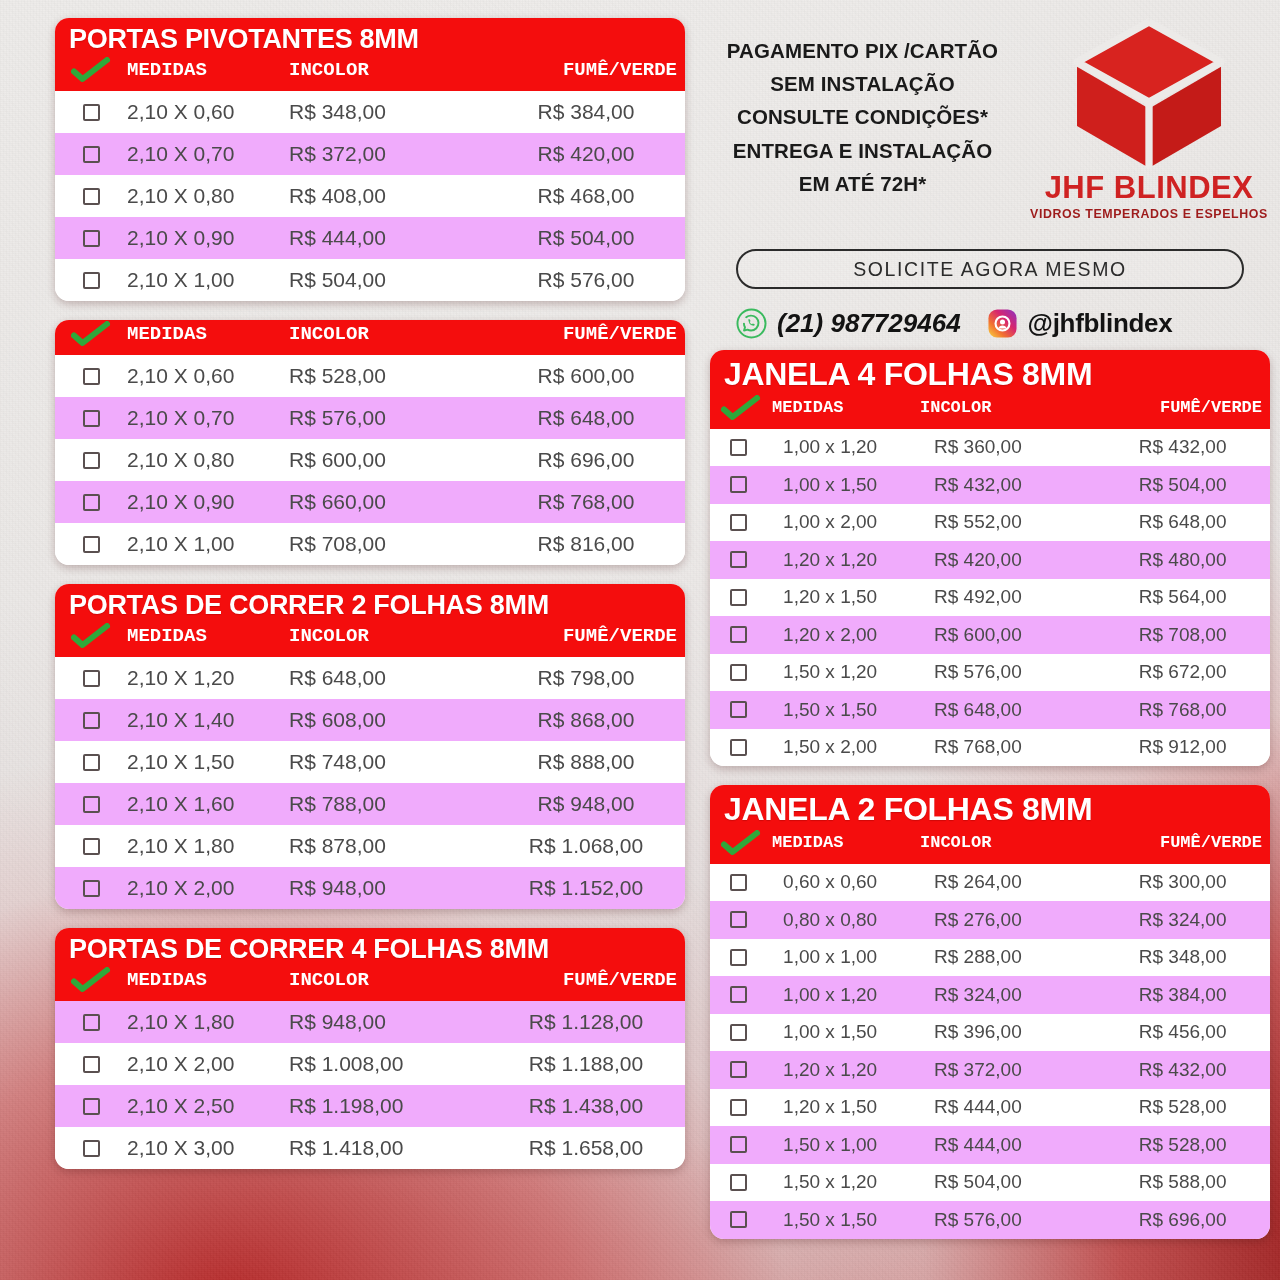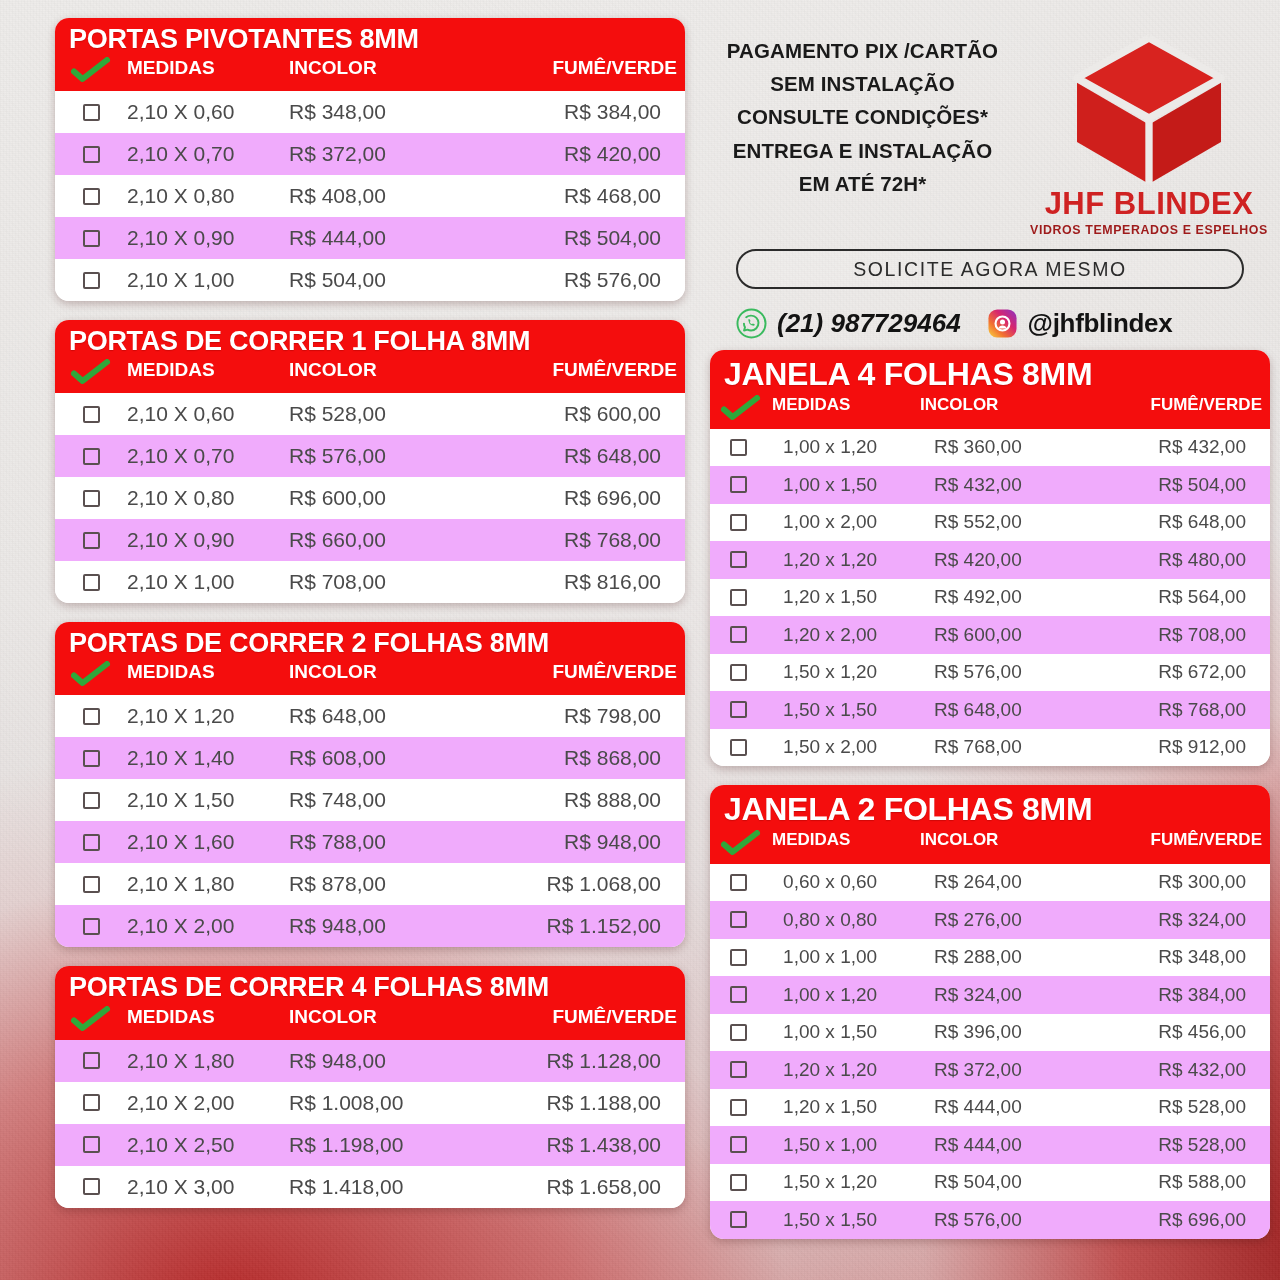--- a/index.html
+++ b/index.html
@@ -59,23 +59,25 @@
     letter-spacing: -0.3px;
     padding: 7px 4px 2px 14px;
     text-shadow: 0 1px 1px rgba(140,0,0,0.35);
     white-space: nowrap;
   }
   .col-left .card-title  { font-size: 27px; line-height: 1.08; }
   .col-right .card-title { font-size: 32px; line-height: 1.08; }
 
   .head-row {
     display: flex;
+    align-items: center;
     color: #ffffff;
     font-weight: bold;
     padding: 1px 0 8px 0;
+    font-family: Liberation Mono, monospace;
   }
   .col-left .head-row  { font-size: 19px; }
   .col-right .head-row { font-size: 17px; }
 
   .row {
     display: flex;
     align-items: center;
   }
   .col-left .row  { font-size: 21px; height: 42px; }
   .col-right .row { font-size: 19px; height: 37.5px; gap: 17px; }
@@ -89,21 +91,21 @@
   .col-left  .c-inc { width: 222px; }
   .col-left  .c-fum { width: 174px; }
   
   .col-right .c-chk { width: 62px;  display: flex; justify-content: center; }
   .col-right .c-med { width: 148px; }
   .col-right .c-inc { width: 186px; }
   .col-right .c-fum { width: 164px; }
 
   .head-row .c-med, .head-row .c-inc, .head-row .c-fum { text-align: left; }
   .head-row .c-fum { text-align: right; padding-right: 8px; }
-  .row .c-fum { text-align: right; padding-right: 24px; }
+  .row .c-fum { text-align: center; padding-right: 24px; }
 
   
   .chk-box {
     width: 17px; height: 17px;
     border: 2px solid #5a5050;
     border-radius: 2px;
     background: transparent;
     display: block;
   }
   .tick { width: 40px; height: 26px; display: block; }
@@ -112,21 +114,21 @@
   .header { position: absolute; left: 690px; top: 14px; width: 582px; }
   .promo {
     position: absolute; left: 0; top: 20px; width: 345px;
     text-align: center;
     color: #1a1a1a;
     font-weight: bold;
     font-size: 20.5px;
     line-height: 1.62;
     letter-spacing: 0.1px;
   }
-  .logo { position: absolute; left: 336px; top: 16px; width: 246px; text-align: center; }
+  .logo { position: absolute; left: 336px; top: 0px; width: 246px; text-align: center; }
   .cube { width: 160px; height: 160px; margin: 0 auto; display: block; }
   .logo-name {
     font-size: 31px; font-weight: bold; color: #cf2222;
     letter-spacing: 0.5px; margin-top: -4px;
   }
   .logo-sub {
     font-size: 12.4px; font-weight: bold; color: #9e1b1b;
     letter-spacing: 0.6px; margin-top: 1px;
   }
 
@@ -270,21 +272,20 @@
           <div class="c-chk">
             <span class="chk-box"></span>
           </div>
           <div class="c-med txt">2,10 X 1,00</div>
           <div class="c-inc txt">R$ 504,00</div>
           <div class="c-fum txt">R$ 576,00</div>
         </div>
       </div>
       <div class="card">
         <div class="card-head">
-          <div class="card-title">PORTAS DE CORRER 1 FOLHA 8MM</div>
           <div class="head-row">
             <div class="c-chk">
               <svg class="tick" viewBox="0 0 40 26">
                 <path d="M3 14.5 L11.5 22 L36 3" fill="none" stroke="#2fa83a" stroke-width="6" stroke-linecap="round" stroke-linejoin="round"></path>
               </svg>
             </div>
             <div class="c-med">MEDIDAS</div>
             <div class="c-inc">INCOLOR</div>
             <div class="c-fum">FUMÊ/VERDE</div>
           </div>

